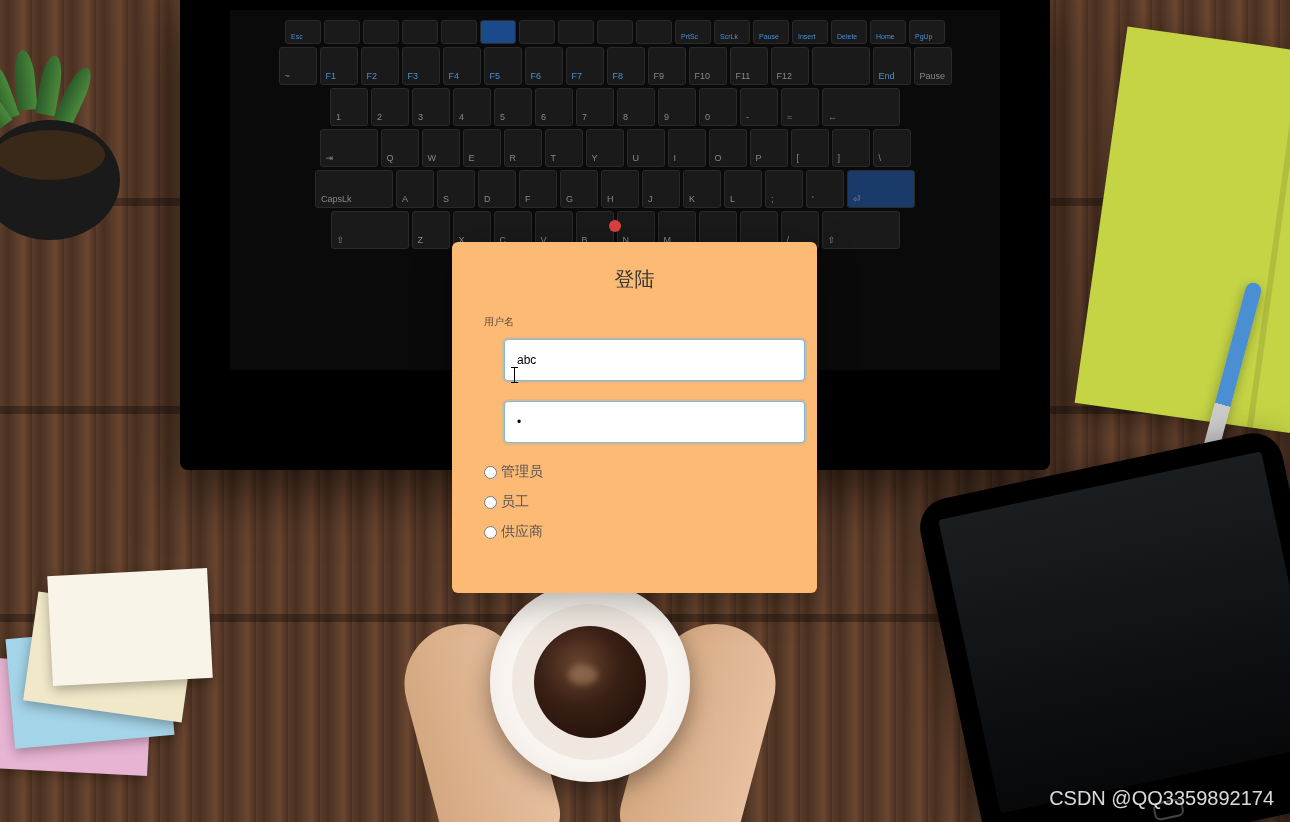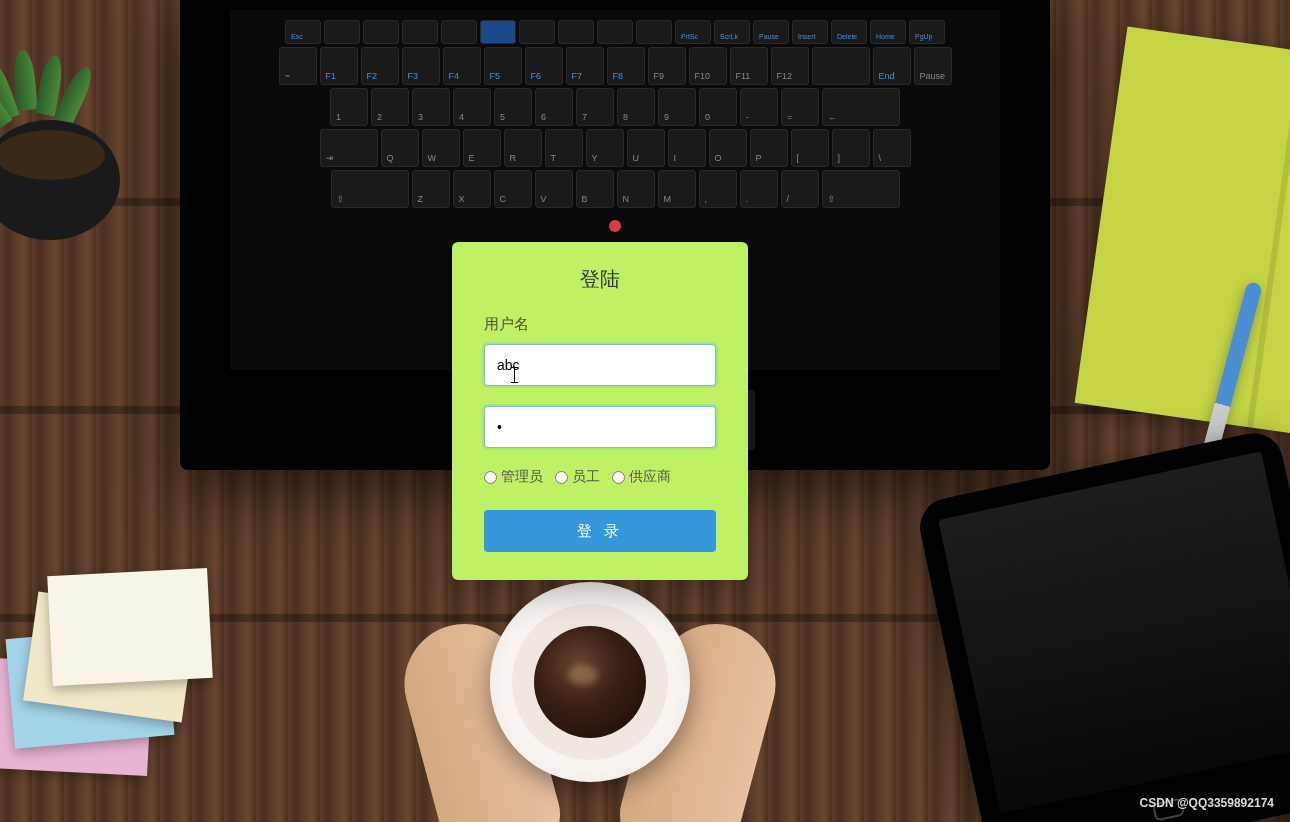--- a/index.html
+++ b/index.html
@@ -301,61 +301,63 @@
       background: rgba(200,160,120,0.4);
       border-radius: 50%;
       filter: blur(3px);
     }
     
     
     .login-card {
       position: absolute;
       top: 242px;
       left: 452px;
-      width: 296px;
-      background: #bef264;
+      width: 365px;
+      background: #fdba74;
       border-radius: 6px;
       box-shadow: 0 8px 40px rgba(0,0,0,0.3);
       padding: 24px 32px 28px;
     }
     
     .login-title {
       text-align: center;
       font-size: 20px;
       color: #333;
       margin-bottom: 22px;
       font-weight: normal;
     }
     
     .form-label {
       display: block;
-      font-size: 15px;
+      font-size: 10px;
       color: #5a4a3a;
       margin-bottom: 10px;
     }
     
     .form-input {
       width: 100%;
       height: 42px;
       padding: 8px 12px;
       border: 1px solid #ccc;
       border-radius: 4px;
-      font-size: 14px;
+      font-size: 12px;
       background: #fff;
       margin-bottom: 20px;
       outline: none;
+      margin-left: 20px;
     }
     
     .radio-group {
       display: flex;
       gap: 12px;
       margin-bottom: 24px;
       font-size: 14px;
       color: #555;
       align-items: flex-start;
+      flex-direction: column;
     }
     
     .radio-option {
       display: flex;
       align-items: center;
       gap: 4px;
     }
     
     .radio-option input[type="radio"] {
       width: 13px;
@@ -371,25 +373,24 @@
       border-radius: 4px;
       font-size: 15px;
       cursor: pointer;
       letter-spacing: 4px;
     }
     
     .watermark {
       position: absolute;
       bottom: 12px;
       right: 16px;
-      font-size: 12px;
+      font-size: 20px;
       color: rgba(255,255,255,0.85);
       font-family: Arial, sans-serif;
       text-shadow: 0 1px 2px rgba(0,0,0,0.5);
-      font-weight: bold;
     }
     
     .cursor {
       position: absolute;
       top: 367px;
       left: 514px;
       width: 1px;
       height: 16px;
       pointer-events: none;
     }
@@ -480,20 +481,35 @@
           <div class="key">R</div>
           <div class="key">T</div>
           <div class="key">Y</div>
           <div class="key">U</div>
           <div class="key">I</div>
           <div class="key">O</div>
           <div class="key">P</div>
           <div class="key">[</div>
           <div class="key">]</div>
           <div class="key">\</div>
+      </div>
+      <div class="key-row">
+        <div class="key wider">CapsLk</div>
+          <div class="key">A</div>
+          <div class="key">S</div>
+          <div class="key">D</div>
+          <div class="key">F</div>
+          <div class="key">G</div>
+          <div class="key">H</div>
+          <div class="key">J</div>
+          <div class="key">K</div>
+          <div class="key">L</div>
+          <div class="key">;</div>
+          <div class="key">'</div>
+          <div class="key enter">⏎</div>
       </div>
       <div class="key-row">
         <div class="key wider">⇧</div>
           <div class="key">Z</div>
           <div class="key">X</div>
           <div class="key">C</div>
           <div class="key">V</div>
           <div class="key">B</div>
           <div class="key">N</div>
           <div class="key">M</div>
@@ -563,20 +579,19 @@
     <label class="radio-option">
       <input type="radio" name="role" style="">
       <span>员工</span>
     </label>
     <label class="radio-option">
       <input type="radio" name="role" style="">
       <span>供应商</span>
     </label>
   </div>
   
-  <button class="login-button">登 录</button>
 </div>
 
 <div class="cursor">
     <div class="cursor-line"></div>
   </div>
 
 <div class="watermark">CSDN @QQ3359892174</div>
 
 </body></html>

